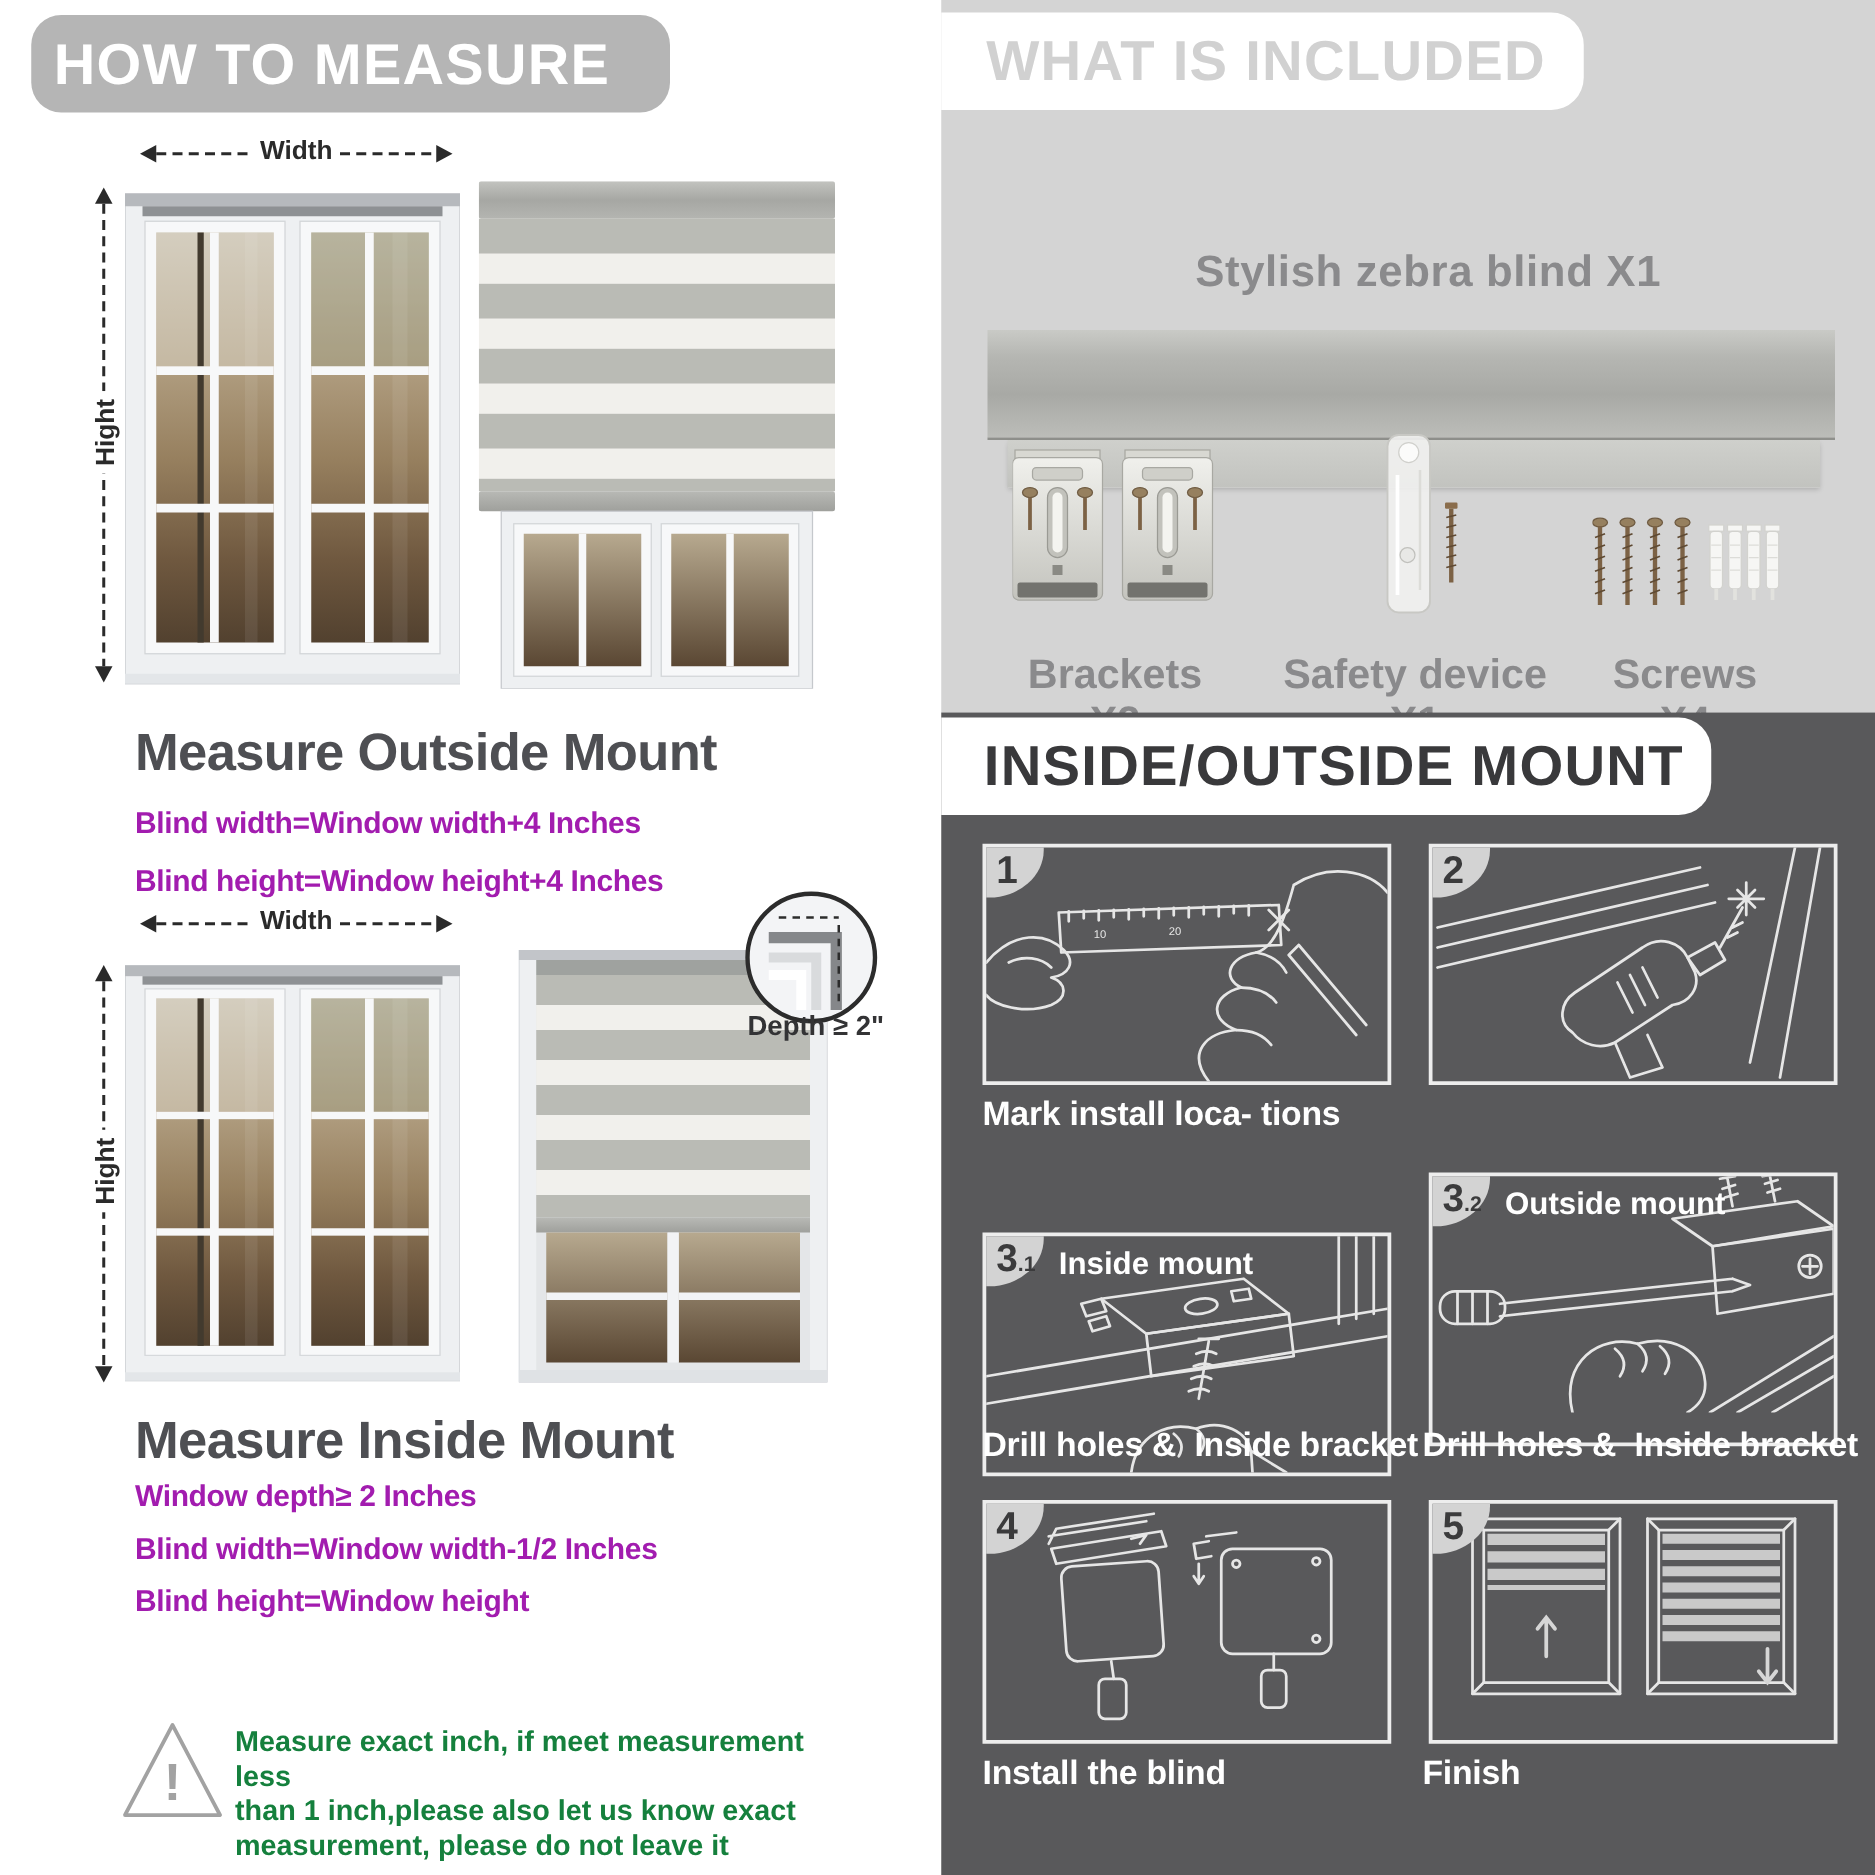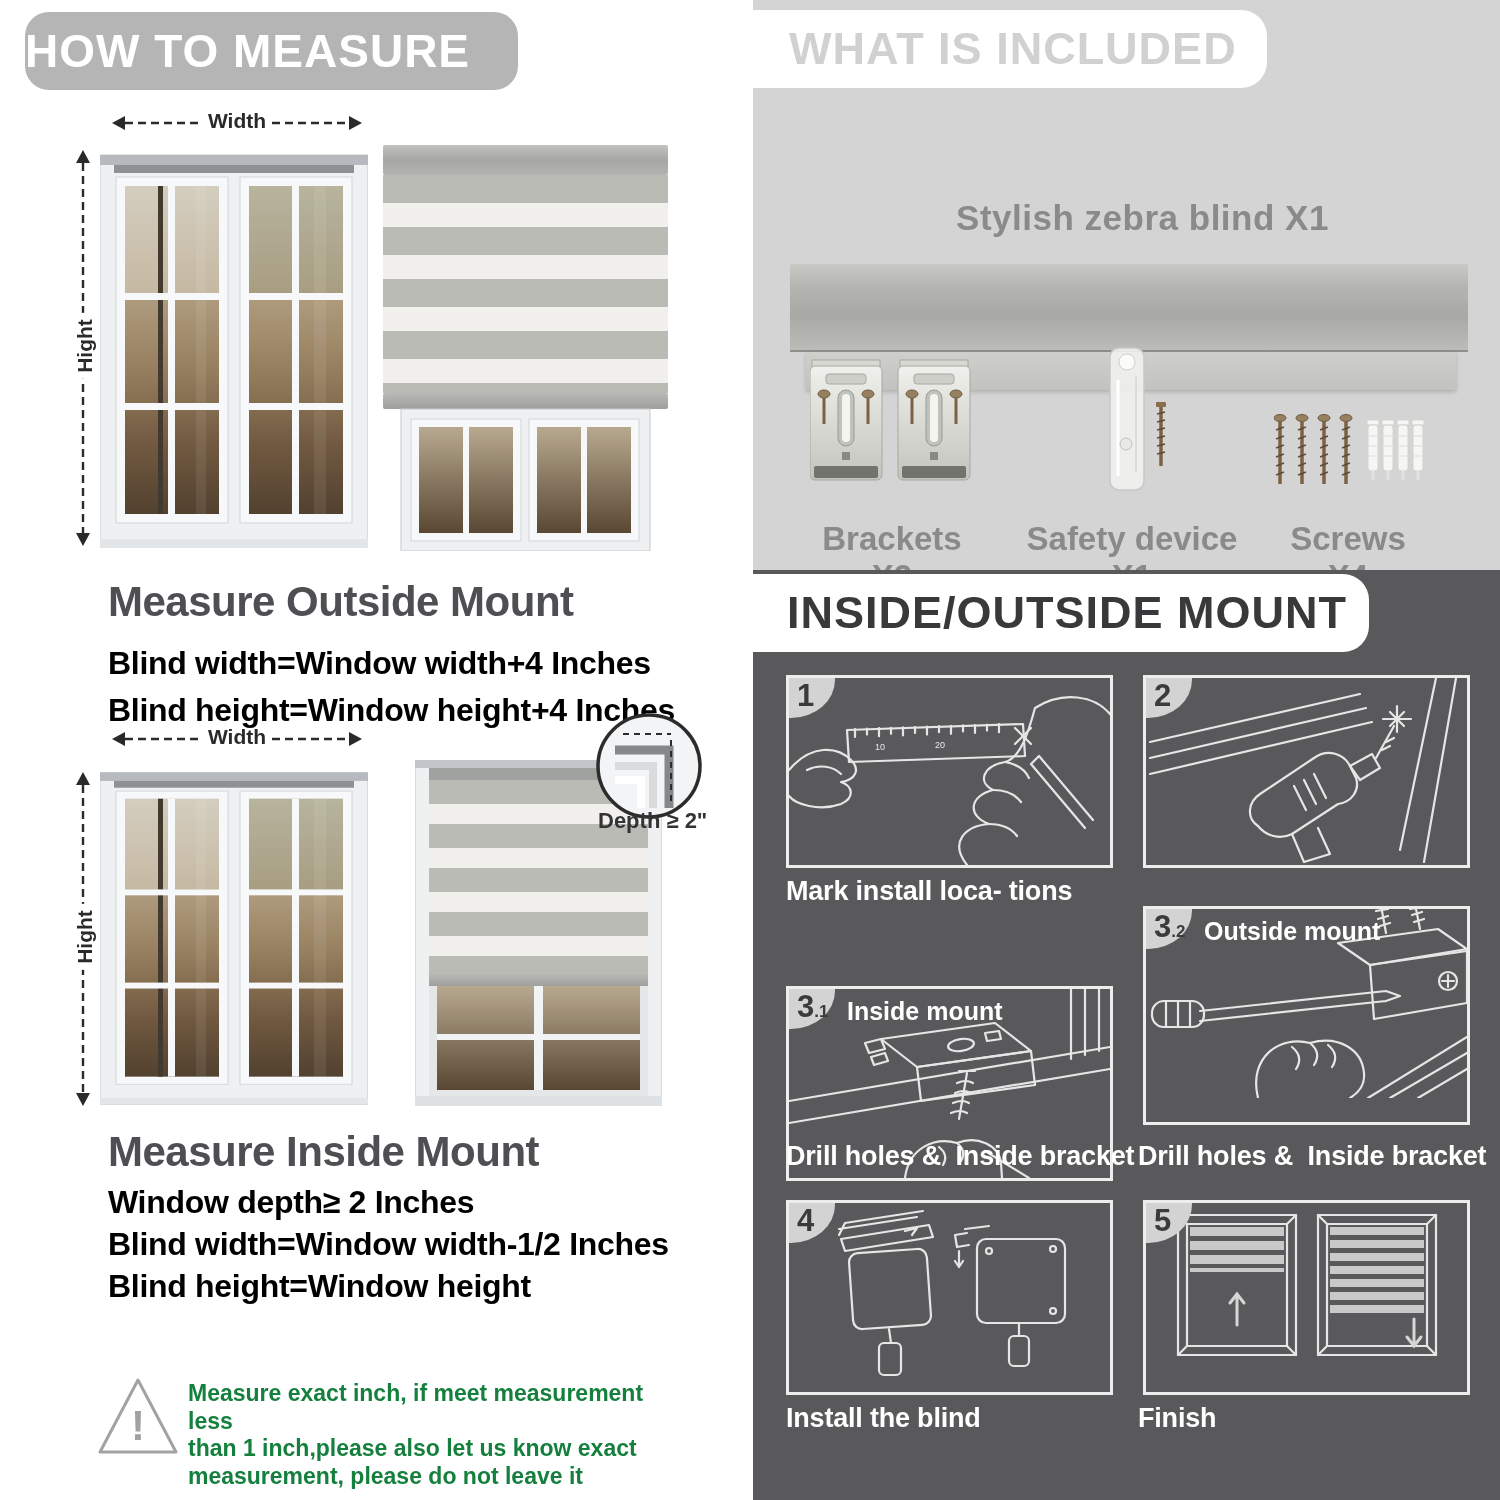--- a/index.html
+++ b/index.html
@@ -1,24 +1,24 @@
 <!DOCTYPE html>
 <html><head>
 <meta charset="utf-8">
 <style>
   html,body{margin:0;padding:0;background:#ffffff;}
   body{font-family:"Liberation Sans", sans-serif; -webkit-font-smoothing:antialiased;}
   #stage{position:relative;width:1500px;height:1500px;background:#ffffff;overflow:hidden;}
   .abs{position:absolute;}
   .pill-header{border-radius:24px;background:#b5b5b5;color:#ffffff;font-weight:bold;
-    font-size:46px;line-height:78px;letter-spacing:1px;}
+    font-size:46px;line-height:78px;padding-left:18px;letter-spacing:1px;}
   .white-header{background:#ffffff;border-radius:0 26px 26px 0;font-weight:bold;
     font-size:45px;line-height:78px;padding-left:36px;letter-spacing:1px;}
   .h-title{font-size:42px;font-weight:bold;color:#4e4f53;letter-spacing:-0.5px;}
-  .h-sub{font-size:32px;font-weight:bold;color:#000000;letter-spacing:-0.3px;}
+  .h-sub{font-size:24px;font-weight:bold;color:#a21caf;letter-spacing:-0.3px;}
   .arrow-label{font-size:21px;font-weight:bold;color:#2a2a2a;background:#ffffff;padding:0 6px;}
   .depth-label{font-size:22px;font-weight:bold;color:#333335;}
   .warn-text{font-size:23px;font-weight:bold;color:#15803d;line-height:27.5px;}
   .item-label{font-size:33px;font-weight:bold;color:#8a8a8c;text-align:center;}
   .product-label{font-size:35px;font-weight:bold;color:#8a8a8c;text-align:center;letter-spacing:0.5px;}
   .step-box{border:3px solid #ededed;box-sizing:border-box;}
   .step-caption{font-size:27px;font-weight:bold;color:#ffffff;white-space:pre-wrap;letter-spacing:-0.2px;}
   .badge{position:absolute;left:0;top:0;width:46px;height:40px;background:#d3d3d3;
     border-radius:0 0 95% 0;color:#3b3b3c;font-weight:bold;font-size:31px;line-height:36px;padding-left:8px;box-sizing:border-box;}
   .badge .sub{font-size:17px;font-weight:bold;}
@@ -423,21 +423,21 @@
         <path d="M116,189 C120,158 146,148 168,154 C188,146 210,156 212,174 L213,189"></path>
         <path d="M150,158 q10,8 4,18 M168,154 q10,8 4,18"></path>
         <path d="M196,162 L240,189"></path>
       </g>
     </svg>
     <div class="badge"><span>3</span><span class="sub">.1</span></div>
     <span class="inner-label">Inside mount</span>
   </div>
   <div class="abs step-caption" style="left:786px;top:1141px;">Drill holes &amp;  Inside bracket</div>
 
-  <div class="abs step-box" style="left:1143px;top:906px;width:327px;height:219px;">
+  <div class="abs step-box" style="left:1143px;top:938px;width:327px;height:219px;">
     <svg width="321" height="189" viewBox="0 0 321 189">
       <g class="sketch">
         <path d="M230,2 l12,-2 M236,2 L240,24 M232,10 l10,-3 M234,17 l10,-3"></path>
         <path d="M264,0 l12,-2 M270,0 L274,20 M266,6 l10,-3 M268,13 l10,-3"></path>
         <path d="M192,34 L292,20 L321,40 L224,56 Z"></path>
         <path d="M224,56 L321,42 L321,94 L228,110 Z"></path>
         <circle cx="302" cy="72" r="9"></circle>
         <path d="M296,72 h12 M302,66 v12"></path>
         <path d="M54,102 L240,82 M54,112 L240,92 M240,82 L254,87 L240,92"></path>
         <rect x="6" y="92" width="52" height="26" rx="12"></rect>

